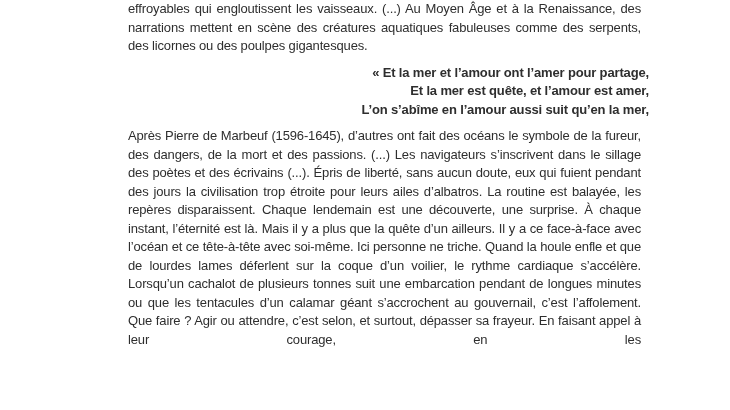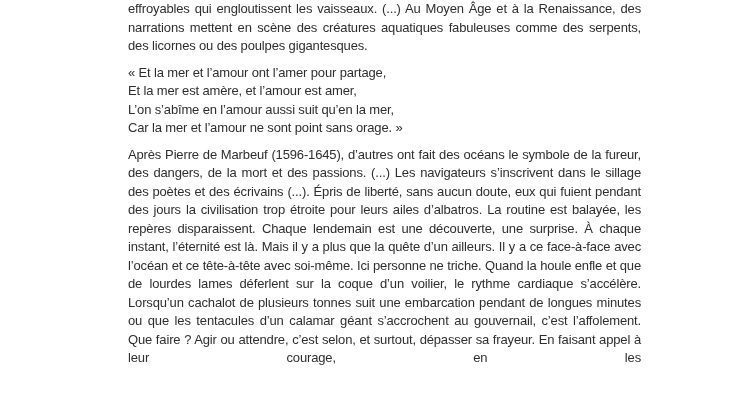--- a/index.html
+++ b/index.html
@@ -29,33 +29,33 @@
   }
   .para-continues {
     
     text-align-last: justify;
     margin-bottom: 0;
   }
   .verse {
     margin: 0 0 8px 0;
   }
   .verse-line {
-    text-align: left;
+    text-align: right;
+    font-weight: bold;
   }
 </style>
 </head>
 <body>
 
 <div class="page">
 
   <p class="para">effroyables qui engloutissent les vaisseaux. (...) Au Moyen Âge et à la Renaissance, des narrations mettent en scène des créatures aquatiques fabuleuses comme des serpents, des licornes ou des poulpes gigantesques.</p>
 
 
   <div class="verse">
     <div class="verse-line">« Et la mer et l’amour ont l’amer pour partage,</div>
-    <div class="verse-line">Et la mer est amère, et l’amour est amer,</div>
+    <div class="verse-line">Et la mer est quête, et l’amour est amer,</div>
     <div class="verse-line">L’on s’abîme en l’amour aussi suit qu’en la mer,</div>
-    <div class="verse-line">Car la mer et l’amour ne sont point sans orage. »</div>
   </div>
 
   <p class="para para-continues">Après Pierre de Marbeuf (1596-1645), d’autres ont fait des océans le symbole de la fureur, des dangers, de la mort et des passions. (...) Les navigateurs s’inscrivent dans le sillage des poètes et des écrivains (...). Épris de liberté, sans aucun doute, eux qui fuient pendant des jours la civilisation trop étroite pour leurs ailes d’albatros. La routine est balayée, les repères disparaissent. Chaque lendemain est une découverte, une surprise. À chaque instant, l’éternité est là. Mais il y a plus que la quête d’un ailleurs. Il y a ce face-à-face avec l’océan et ce tête-à-tête avec soi-même. Ici personne ne triche. Quand la houle enfle et que de lourdes lames déferlent sur la coque d’un voilier, le rythme cardiaque s’accélère. Lorsqu’un cachalot de plusieurs tonnes suit une embarcation pendant de longues minutes ou que les tentacules d’un calamar géant s’accrochent au gouvernail, c’est l’affolement. Que faire ? Agir ou attendre, c’est selon, et surtout, dépasser sa frayeur. En faisant appel à leur courage, en les</p>
 
 </div>
 
 </body></html>

